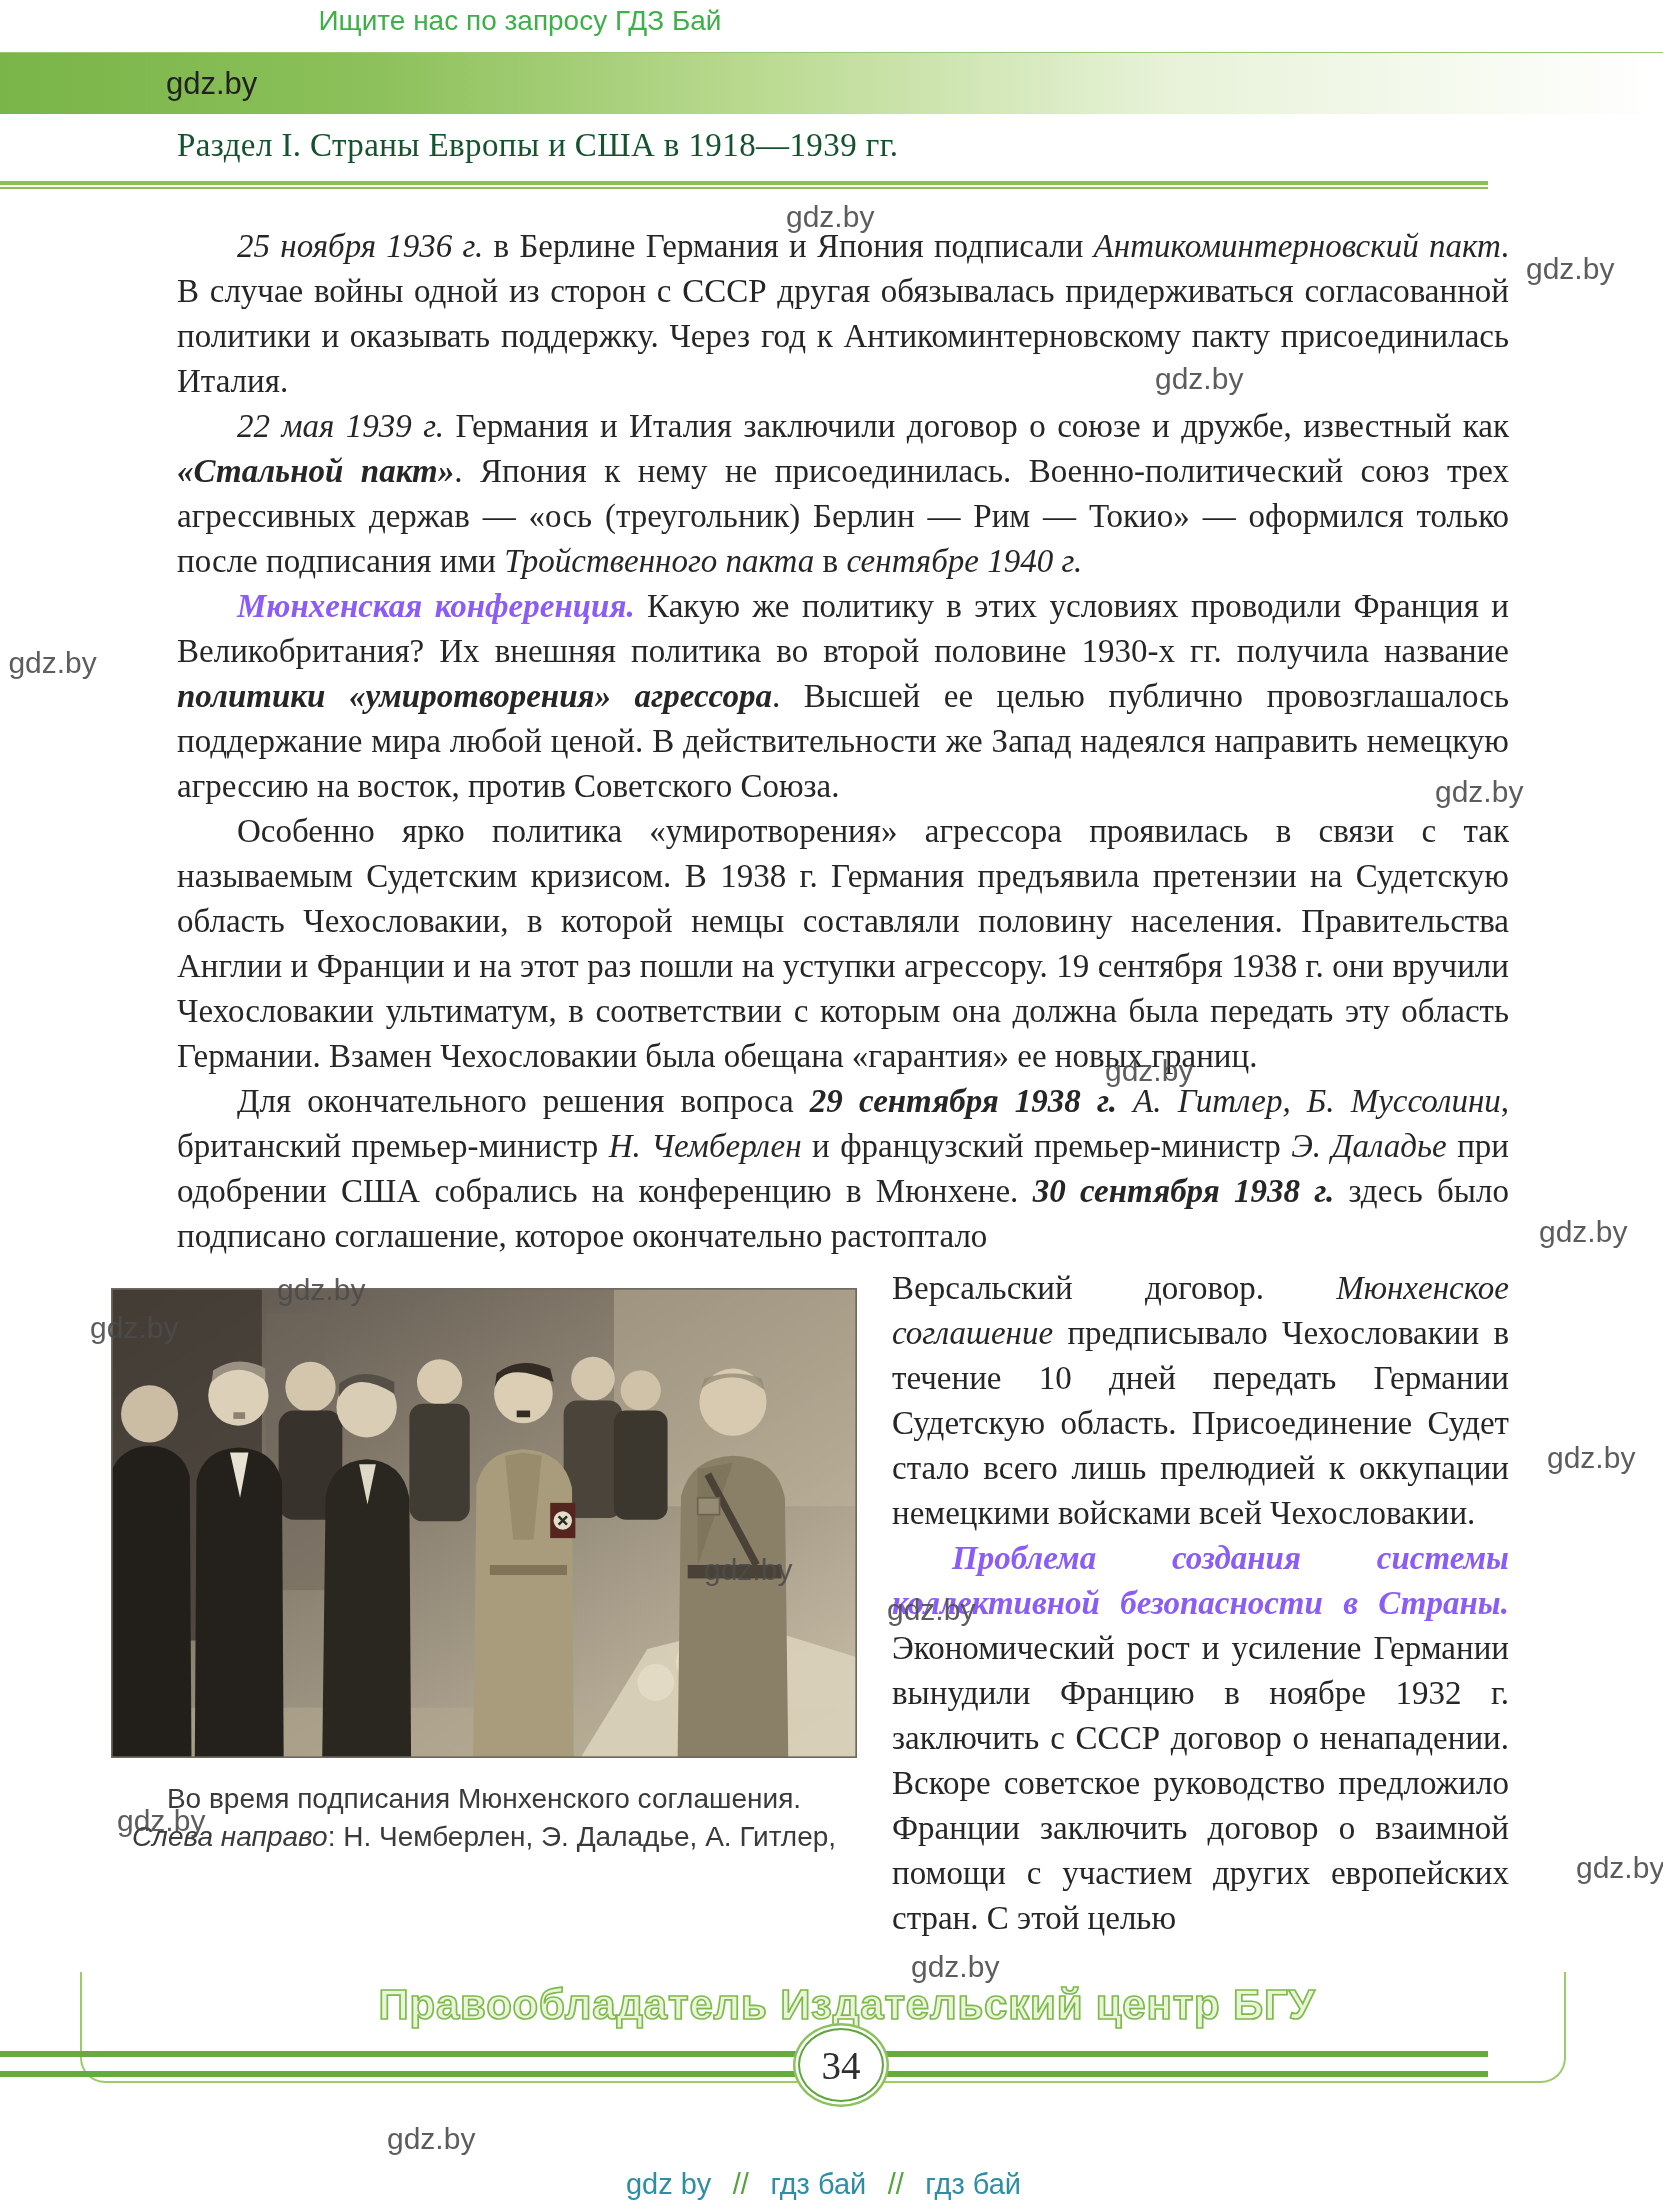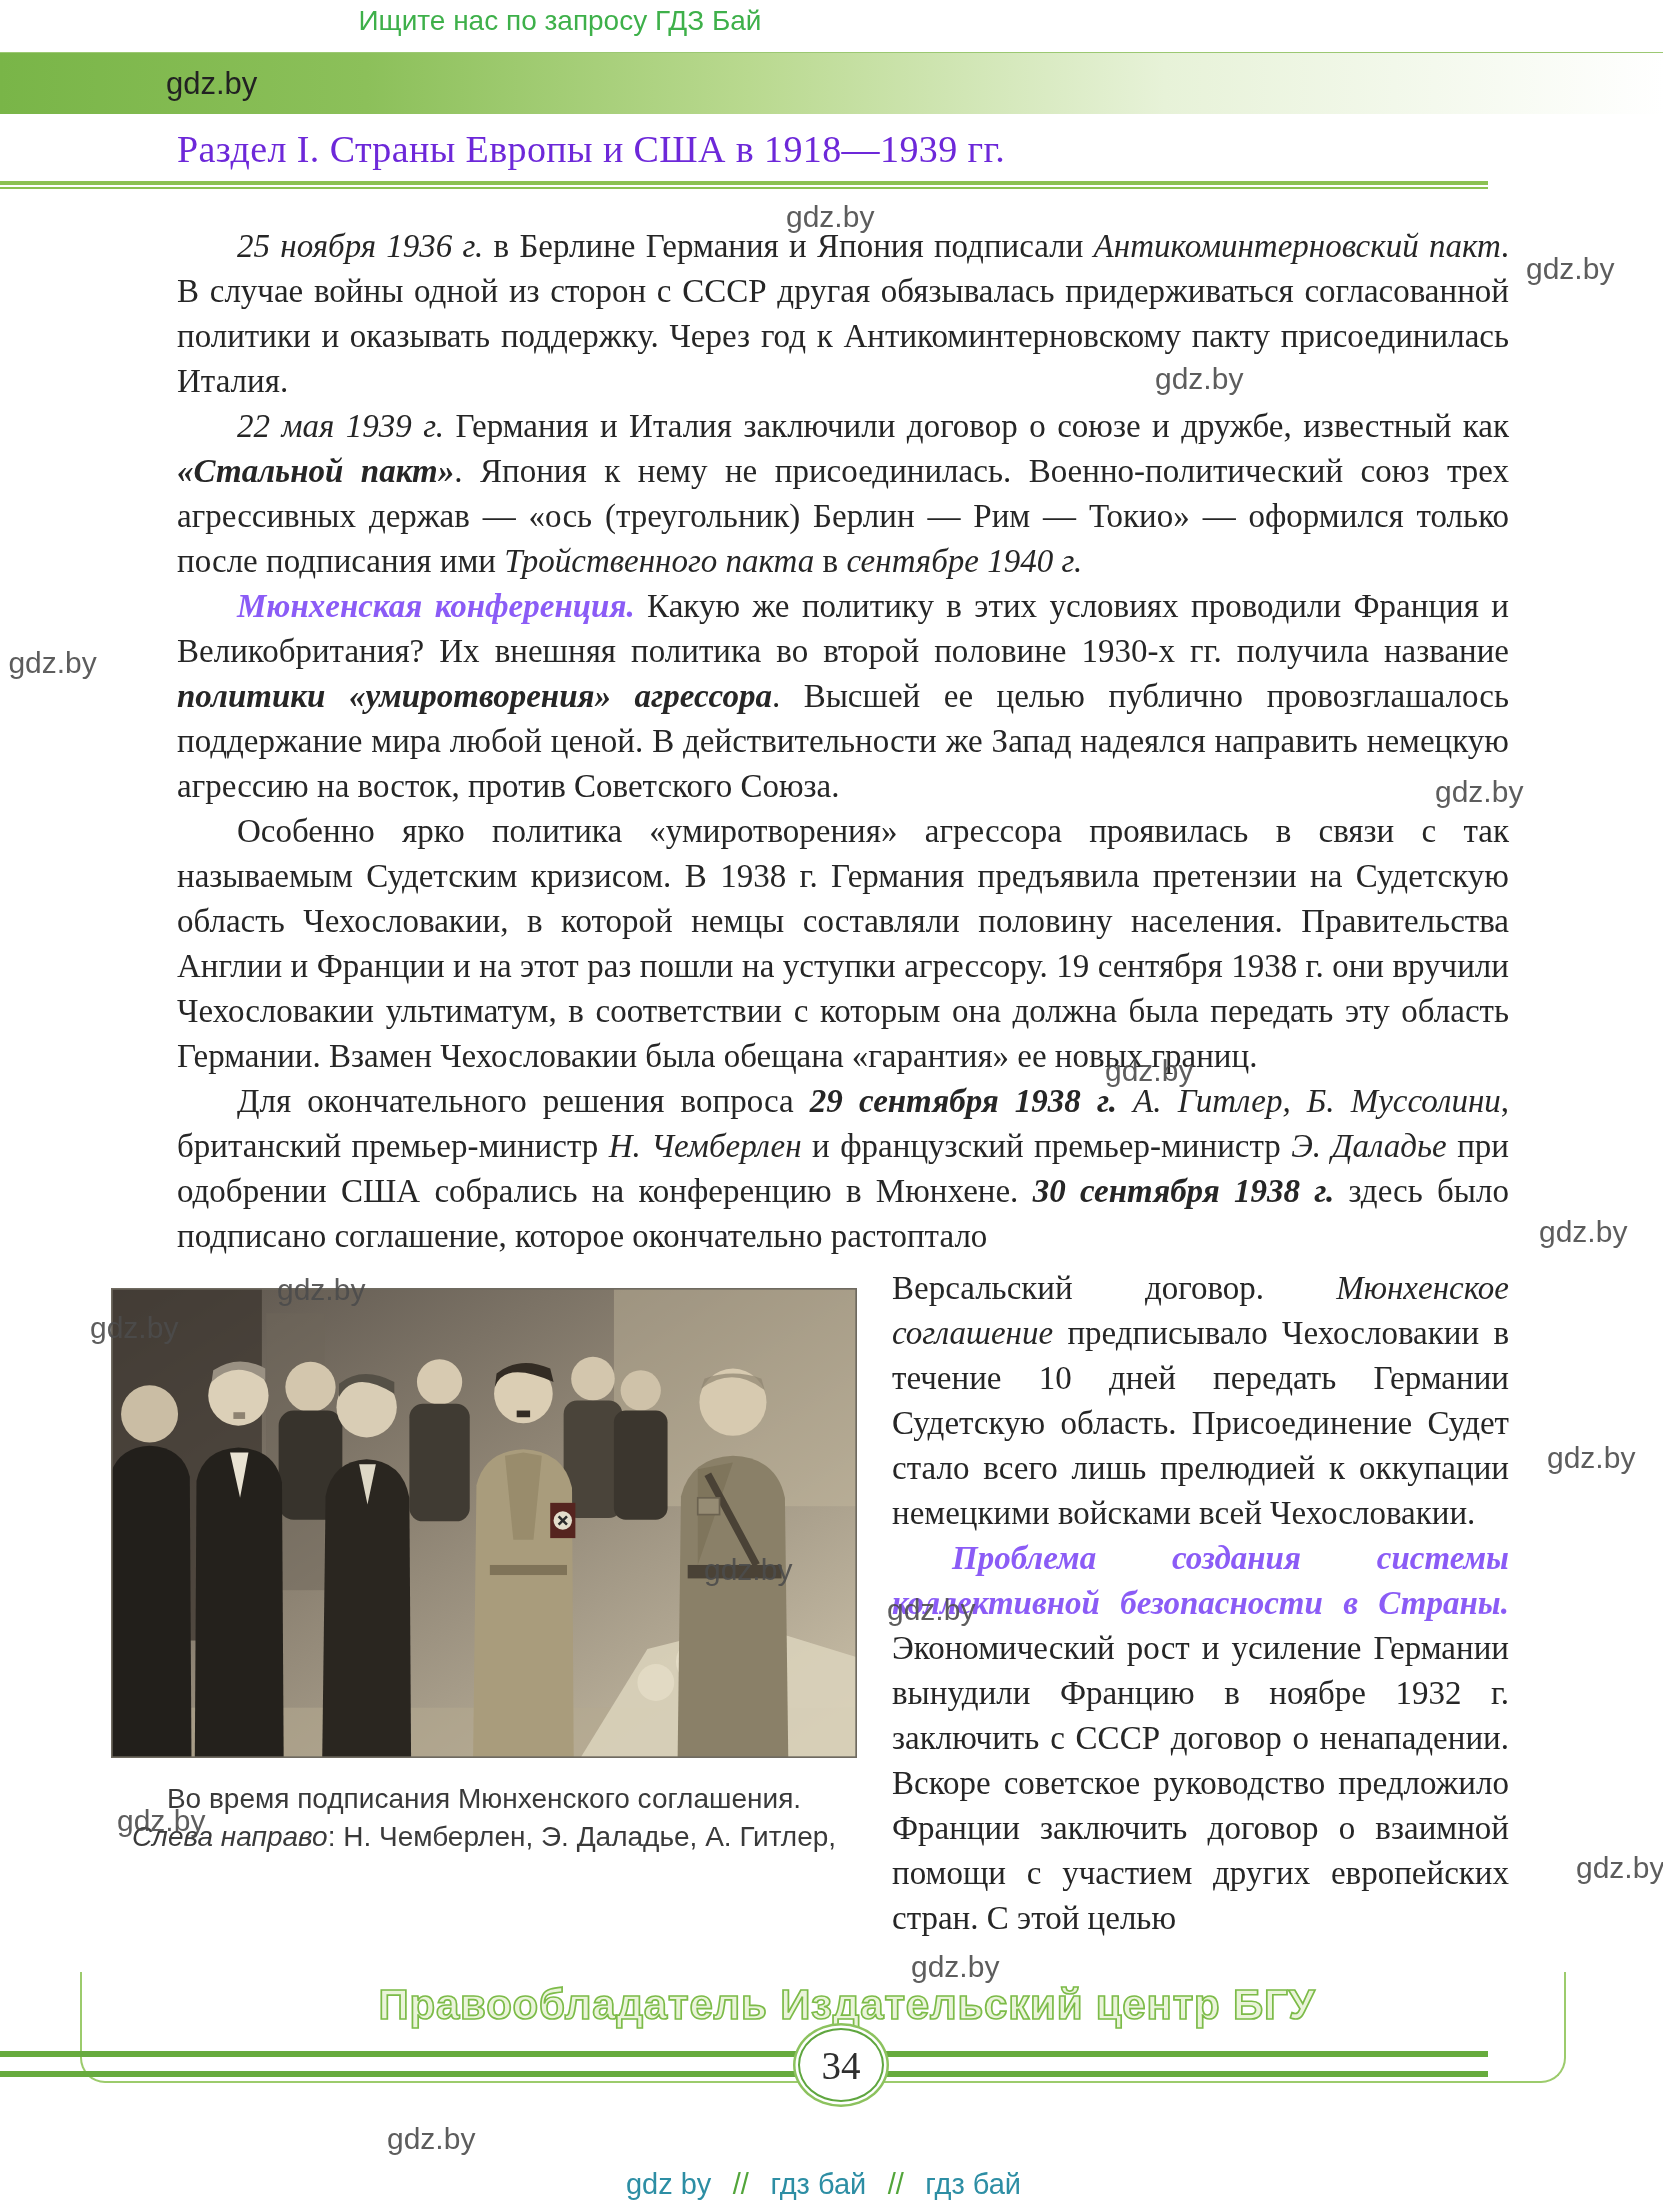--- a/index.html
+++ b/index.html
@@ -3,34 +3,34 @@
 <meta charset="utf-8">
 <style>
   * { box-sizing: border-box; }
   html, body { margin: 0; padding: 0; background: #ffffff; }
   .page {
     position: relative; width: 1664px; height: 2205px; background: #ffffff;
     font-family: "Liberation Serif", serif; color: #262626; overflow: hidden;
   }
   .top-banner {
     position: absolute; top: 5px; left: 0; width: 1040px; text-align: center;
-    font-family: "Liberation Sans", sans-serif; font-size: 28px; color: #3eb04a; margin-left: 40px;
+    font-family: "Liberation Sans", sans-serif; font-size: 28px; color: #3eb04a;
   }
   .green-bar {
     position: absolute; top: 52px; left: 0; width: 1664px; height: 62px;
     background: linear-gradient(to right, #79b548 0%, #8cc05a 22%, #b9d98f 45%, #e7f2d8 70%, #ffffff 100%);
     border-top: 1.7px solid #9cc873;
   }
   .bar-label {
     position: absolute; left: 166px; top: 50%; transform: translateY(-50%);
     font-family: "Liberation Sans", sans-serif; font-size: 31px; color: #222222;
   }
   .section-title {
     position: absolute; top: 127px; left: 177px;
-    font-size: 38px; color: #6d28d9; letter-spacing: 0.4px; white-space: nowrap;
+    font-size: 33px; color: #14532d; letter-spacing: 0.4px; white-space: nowrap;
   }
   .title-rule {
     position: absolute; top: 181px; left: 0; width: 1488px; height: 8.4px;
     border-top: 4.2px solid #8cc152; border-bottom: 2.5px solid #8cc152;
   }
   .content {
     position: absolute; top: 224px; left: 177px; width: 1332px;
     font-size: 33px; line-height: 45px; text-align: justify;
   }
   .para { margin: 0; text-indent: 60px; }

